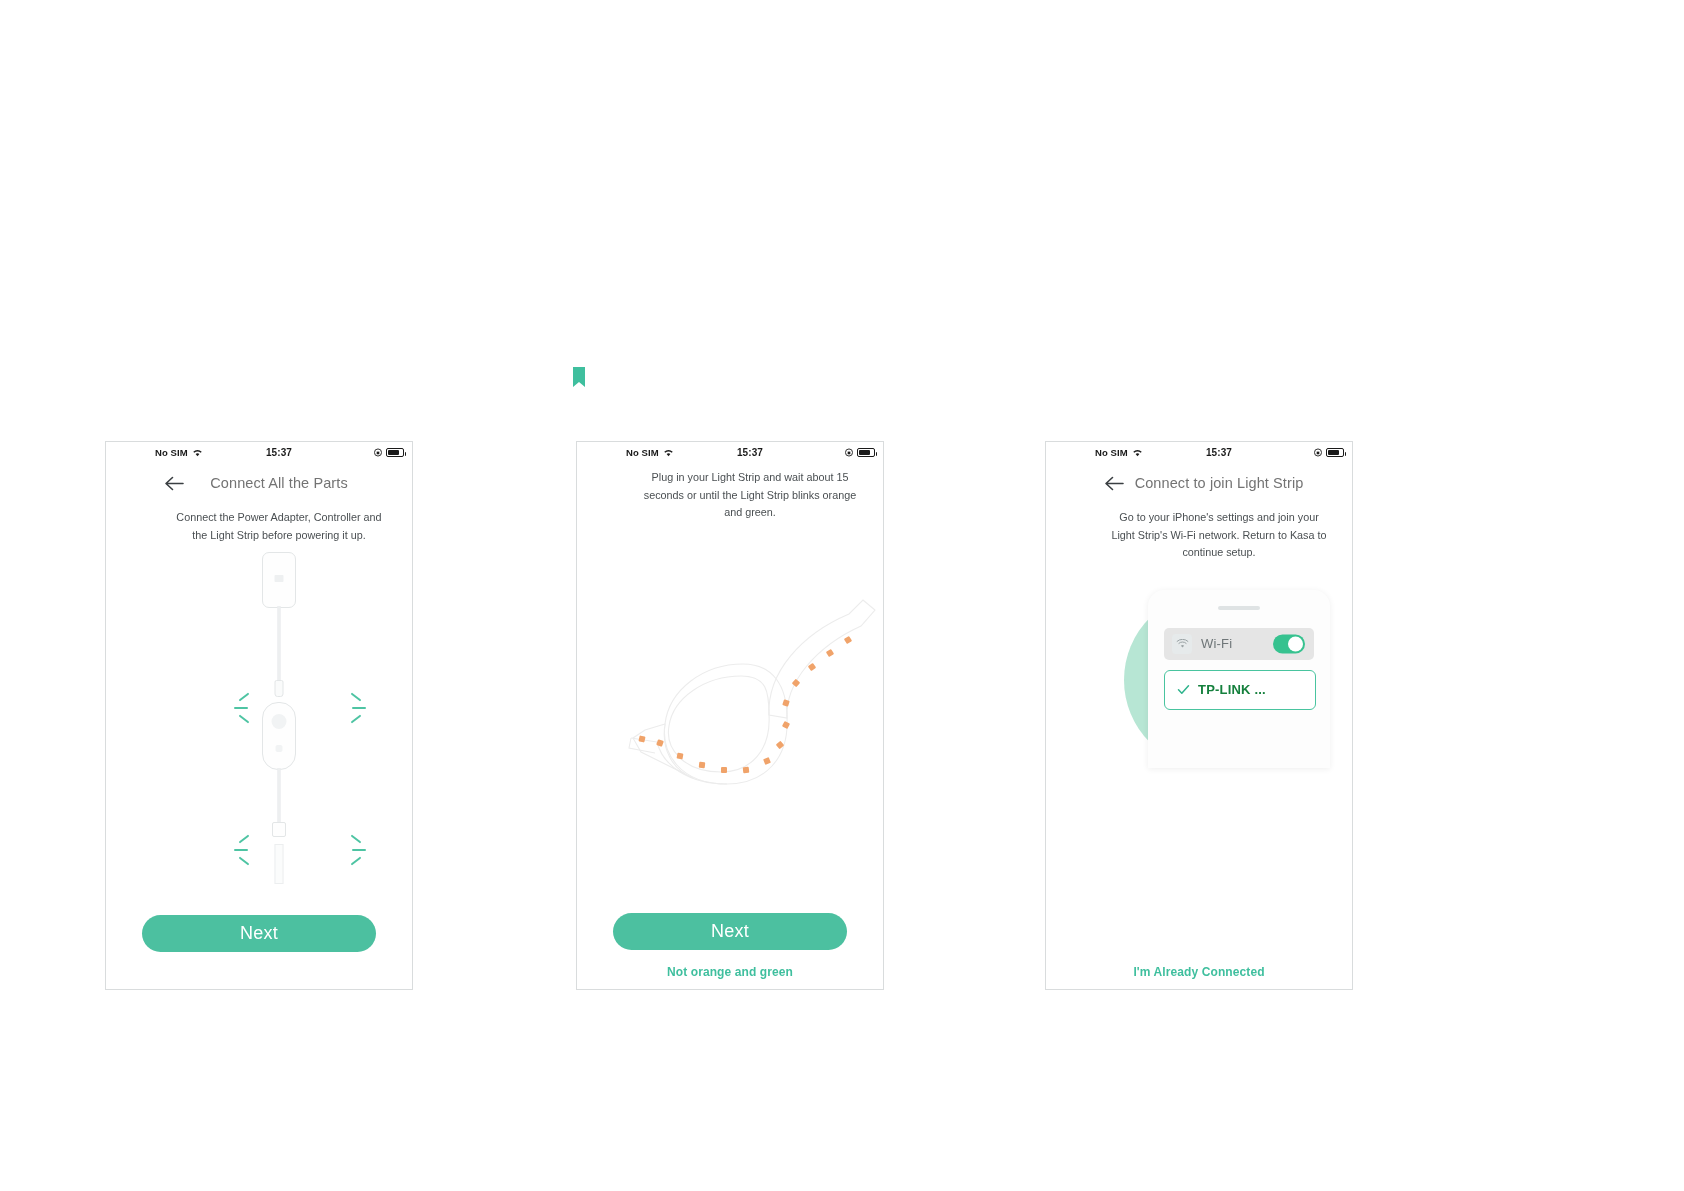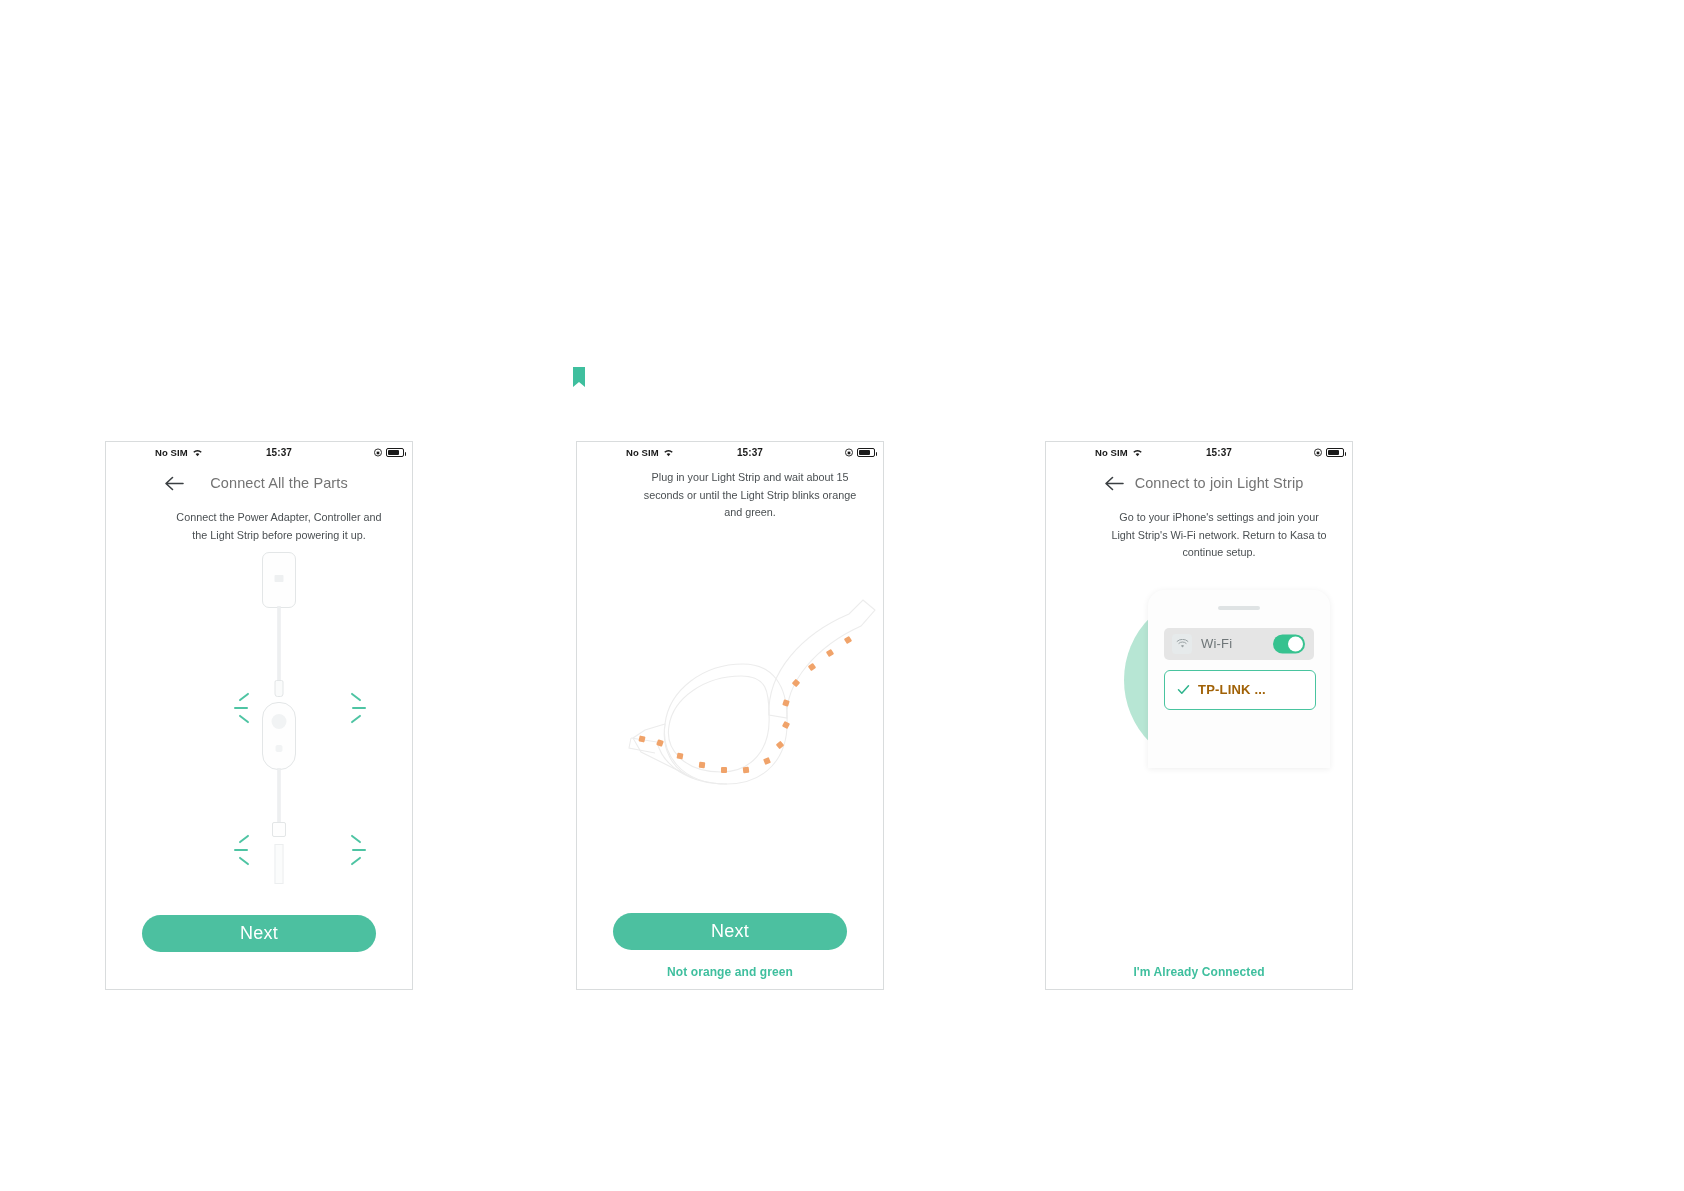--- a/index.html
+++ b/index.html
@@ -167,21 +167,21 @@
     content:"";position:absolute;right:2px;top:2px;width:15px;height:15px;
     border-radius:50%;background:#ffffff;
   }
   .p3-ssid{
     position:absolute;left:16px;top:80px;width:150px;height:38px;
     border:1.6px solid #49c49f;border-radius:6px;background:#ffffff;
     display:flex;align-items:center;
   }
   .p3-check{margin-left:12px;width:13px;height:13px;}
   .p3-ssid-label{
-    margin-left:8px;font-size:13px;font-weight:bold;color:#a16207;letter-spacing:.2px;
+    margin-left:8px;font-size:13px;font-weight:bold;color:#15803d;letter-spacing:.2px;
   }
 </style>
 </head>
 <body>
 
 <svg class="bookmark-mark" viewBox="0 0 14 22">
   <path d="M1 1 h12 v20 l-6 -5 l-6 5 z" fill="#3fbf9e"></path>
 </svg>
 
 <div class="phones">

